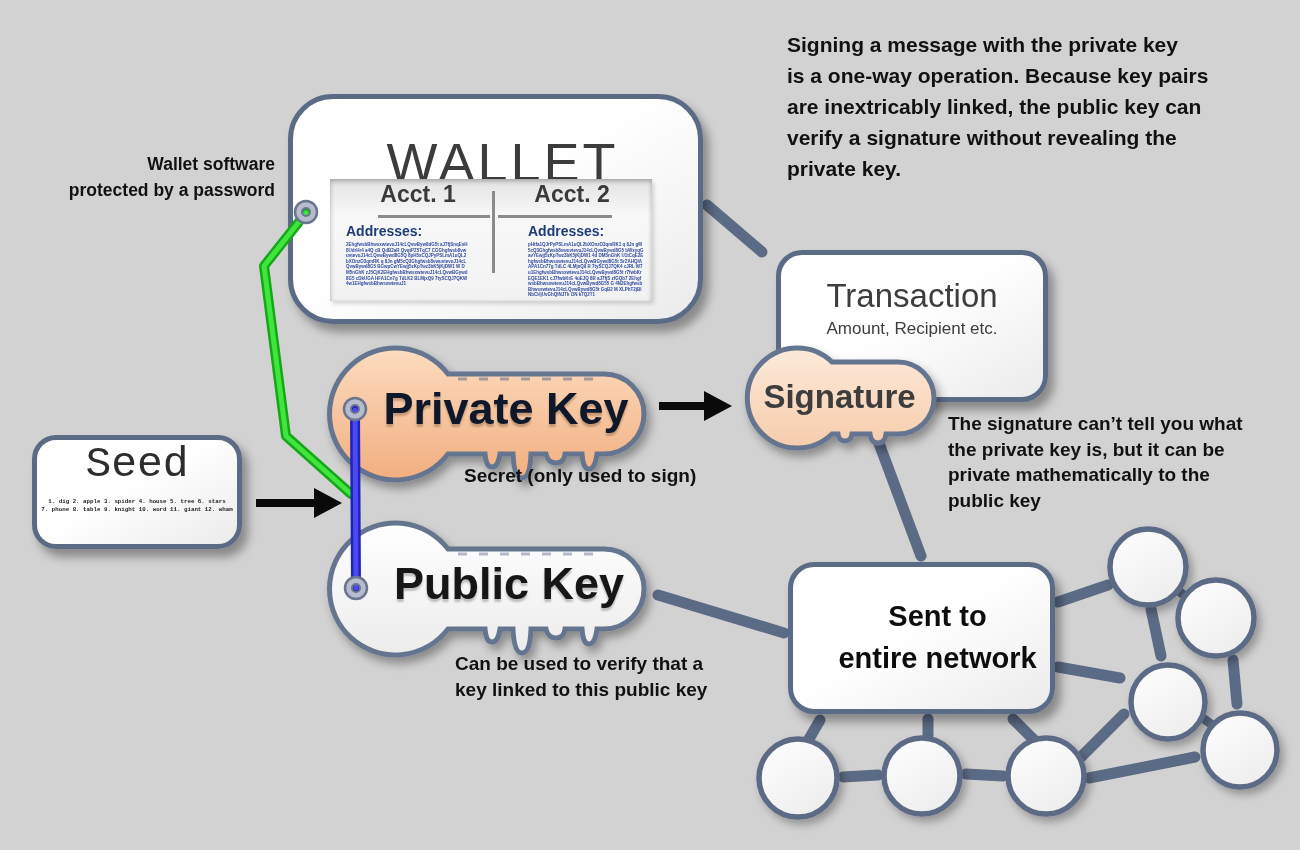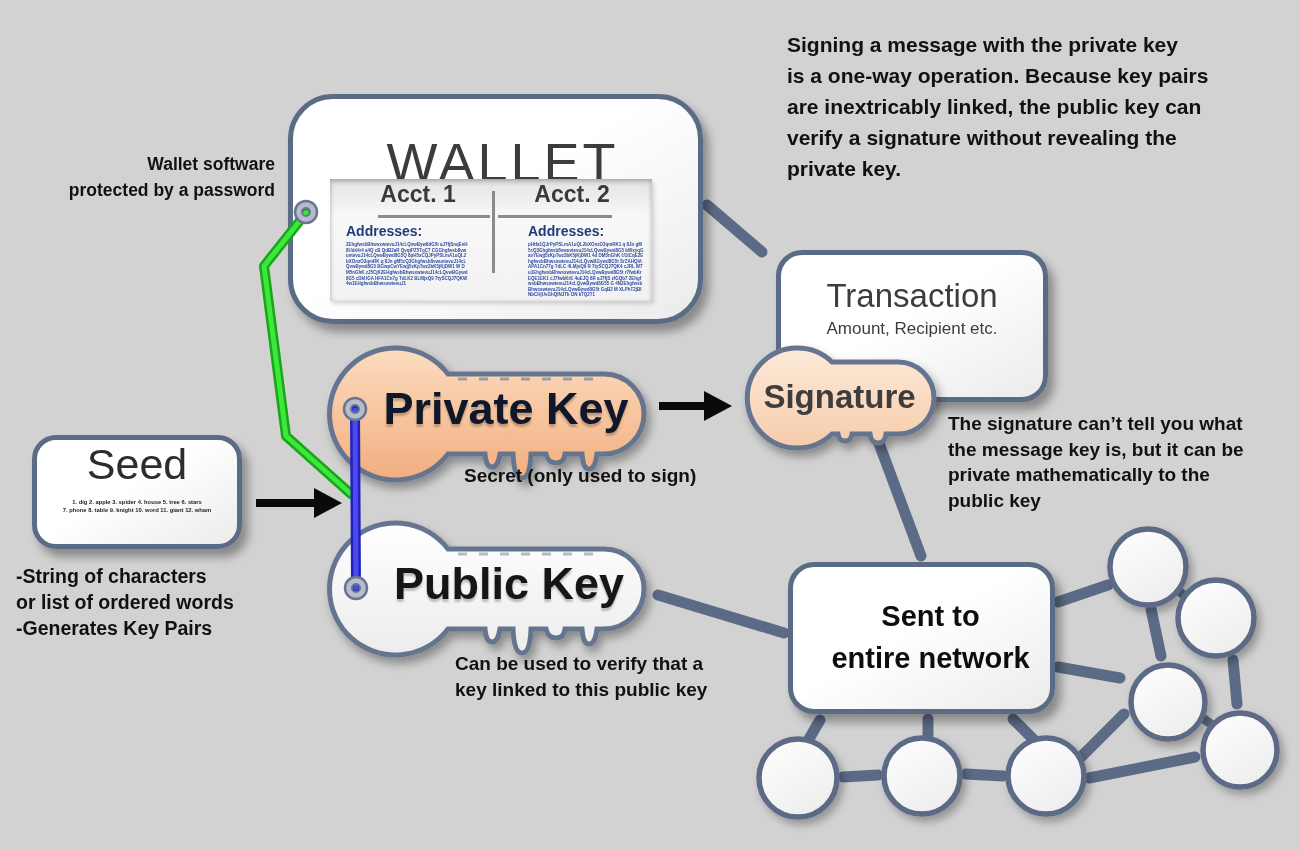--- a/index.html
+++ b/index.html
@@ -25,24 +25,24 @@
   .addr-blob{position:absolute;top:63px;font-size:4.5px;line-height:5.6px;color:#2f4ba0;
     word-break:break-all;overflow:hidden;font-weight:bold;}
 
   
   #transaction{left:776px;top:250px;width:272px;height:152px;border-radius:26px;z-index:2;}
   #transaction-title{position:absolute;left:0;top:22px;width:100%;text-align:center;font-size:33px;font-weight:400;color:#3d3d3d;}
   #transaction-sub{position:absolute;left:0;top:64px;width:100%;text-align:center;font-size:17px;font-weight:400;color:#3d3d3d;}
 
   
   #network{left:788px;top:562px;width:267px;height:152px;border-radius:26px;z-index:2;}
-  #network-label{position:absolute;left:9px;top:28px;width:100%;text-align:center;font-size:29px;line-height:42px;font-weight:bold;color:#0d0d0d;}
-
-  
-  #seed{left:32px;top:435px;width:210px;height:114px;border-radius:24px;z-index:2;}
+  #network-label{position:absolute;left:16px;top:28px;width:100%;text-align:center;font-size:29px;line-height:42px;font-weight:bold;color:#0d0d0d;}
+
+  
+  #seed{left:32px;top:435px;width:210px;height:114px;border-radius:24px;z-index:2;font-family:Liberation Mono, monospace;}
   #seed-title{position:absolute;left:0;top:0px;width:100%;text-align:center;font-size:43px;font-weight:400;color:#2d2d2d;}
   #seed-words{position:absolute;left:0;top:58px;width:100%;text-align:center;font-size:5.8px;line-height:8px;color:#222;font-weight:bold;}
 
   
   #wallet-caption{left:40px;top:151px;width:235px;text-align:right;font-size:17.5px;line-height:26px;}
   #top-note{left:787px;top:29px;width:460px;font-size:21px;line-height:31px;}
   #seed-caption{left:16px;top:563px;width:240px;font-size:19.5px;line-height:26px;}
   #privkey-caption{left:464px;top:465px;width:250px;font-size:19px;}
   #pubkey-caption{left:455px;top:651px;width:300px;font-size:19px;line-height:25.5px;}
   #signature-caption{left:948px;top:411px;width:300px;font-size:19px;line-height:25.5px;}
@@ -221,33 +221,28 @@
   </div>
 
   <div class="txt z2" id="top-note">
     <div>Signing a message with the private key</div>
     <div>is a one-way operation. Because key pairs</div>
     <div>are inextricably linked, the public key can</div>
     <div>verify a signature without revealing the</div>
     <div>private key.</div>
   </div>
 
-  <div class="txt z2" id="seed-caption">
-    <div>-String of characters</div>
-    <div>or list of ordered words</div>
-    <div>-Generates Key Pairs</div>
-  </div>
 
   <div class="txt z4" id="privkey-caption">Secret (only used to sign)</div>
 
   <div class="txt z2" id="pubkey-caption">
     <div>Can be used to verify that a</div>
     <div>key linked to this public key</div>
   </div>
 
   <div class="txt z2" id="signature-caption">
     <div>The signature can’t tell you what</div>
-    <div>the message key is, but it can be</div>
+    <div>the private key is, but it can be</div>
     <div>private mathematically to the</div>
     <div>public key</div>
   </div>
 
 </div>
 
 </body></html>

